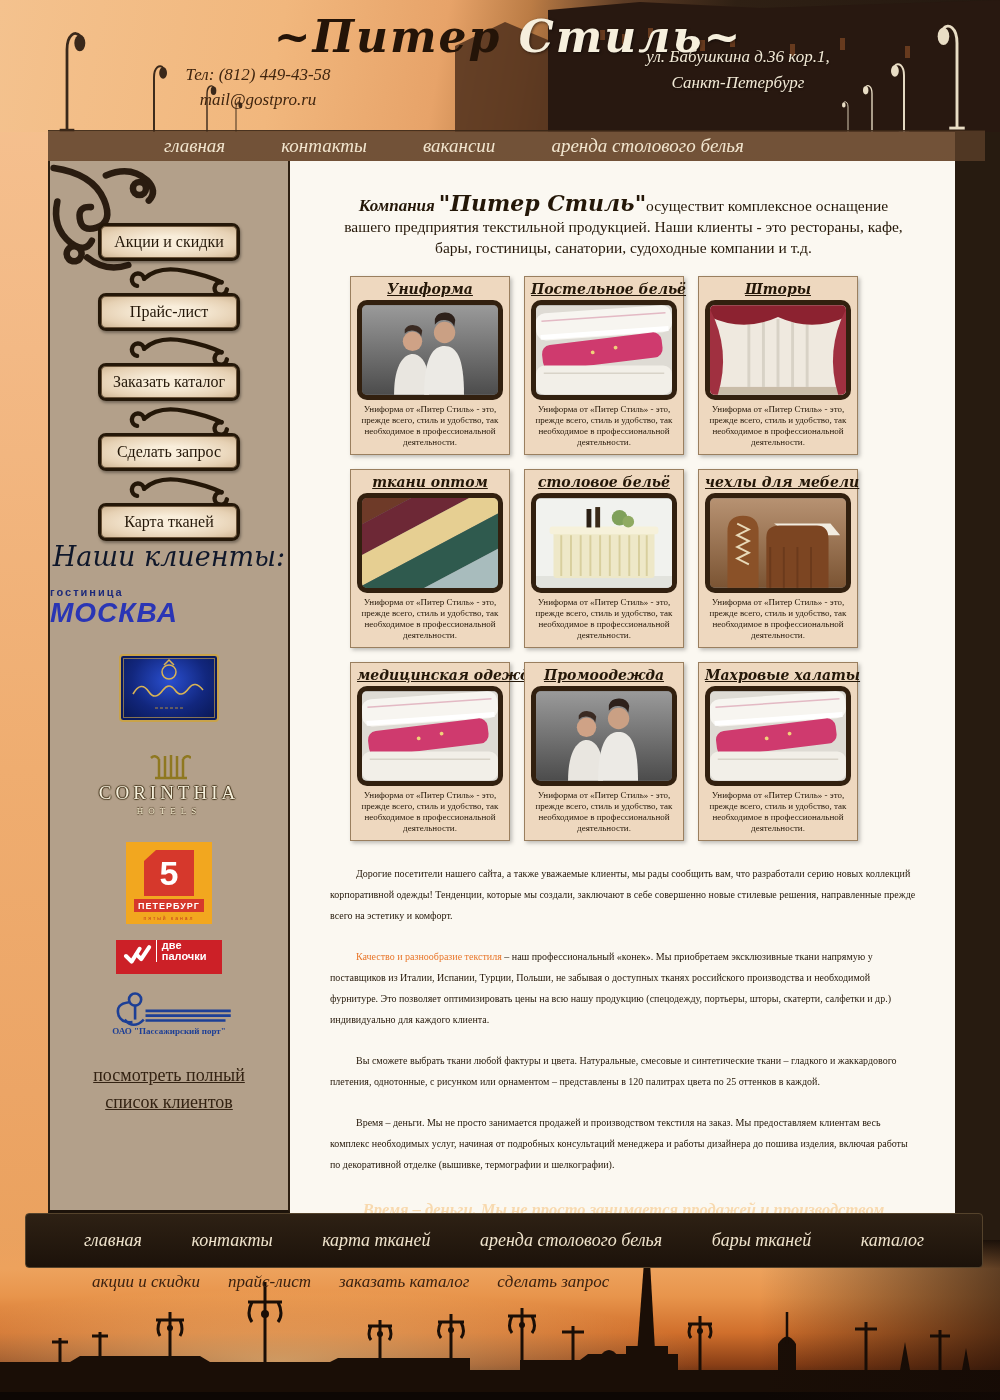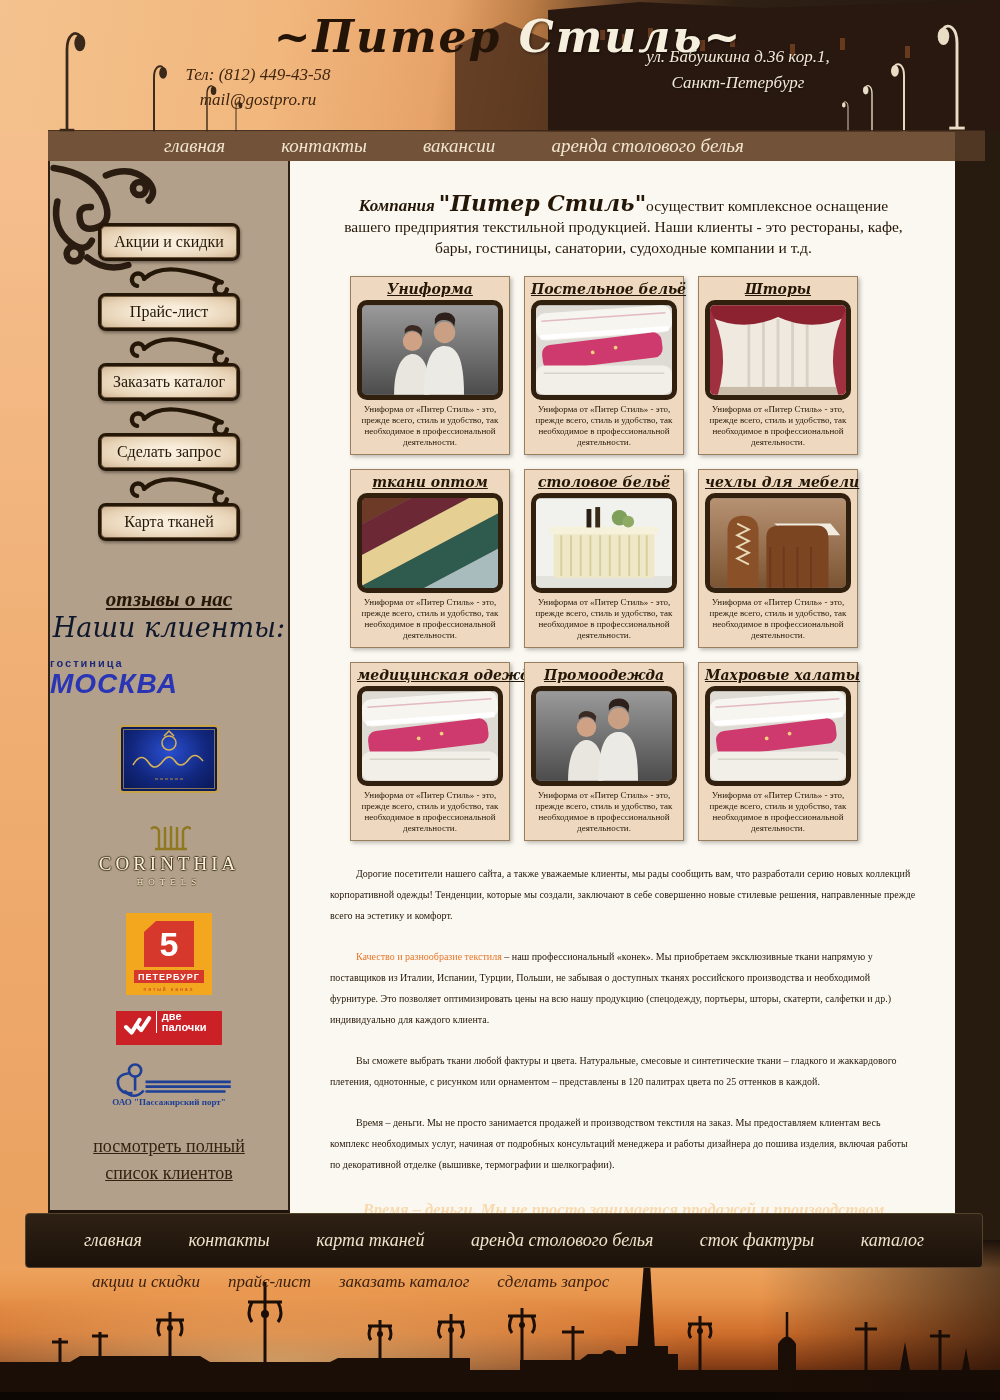--- a/index.html
+++ b/index.html
@@ -313,21 +313,20 @@
       <div class="menu-btn">Заказать каталог</div>
       <svg class="orn">
           <use href="#scroll"></use>
         </svg>
       <div class="menu-btn">Сделать запрос</div>
       <svg class="orn">
           <use href="#scroll"></use>
         </svg>
       <div class="menu-btn">Карта тканей</div>
     </div>
-    <a class="reviews-link">отзывы о нас</a>
     <div class="clients-h">Наши клиенты:</div>
 
     <div class="logo-moskva">
       <div class="moskva-top">гостиница</div>
       <div class="moskva-name">МОСКВА</div>
     </div>
 
     <div class="plaque">
       <svg viewBox="0 0 96 64">
         <circle cx="48" cy="16" r="7" fill="none" stroke="#d8b355" stroke-width="1.5"></circle>
@@ -465,21 +464,21 @@
 
     <div class="ghost"><span>Время – деньги. Мы не просто занимается продажей и производством</span><br><span>текстиля на заказ. Мы предоставляем клиентам весь комплекс</span></div>
   </section>
 </div>
 
 <div class="footerbar">
   <span class="f1-link">главная</span>
   <span class="f1-link">контакты</span>
   <span class="f1-link">карта тканей</span>
   <span class="f1-link">аренда столового белья</span>
-  <span class="f1-link">сток фактуры</span>
+  <span class="f1-link">бары тканей</span>
   <span class="f1-link">каталог</span>
 </div>
 <div class="f2">
   <span class="f2-link">акции и скидки</span>
   <span class="f2-link">прайс-лист</span>
   <span class="f2-link">заказать каталог</span>
   <span class="f2-link">сделать запрос</span>
 </div>
 
 <div class="skyline">

